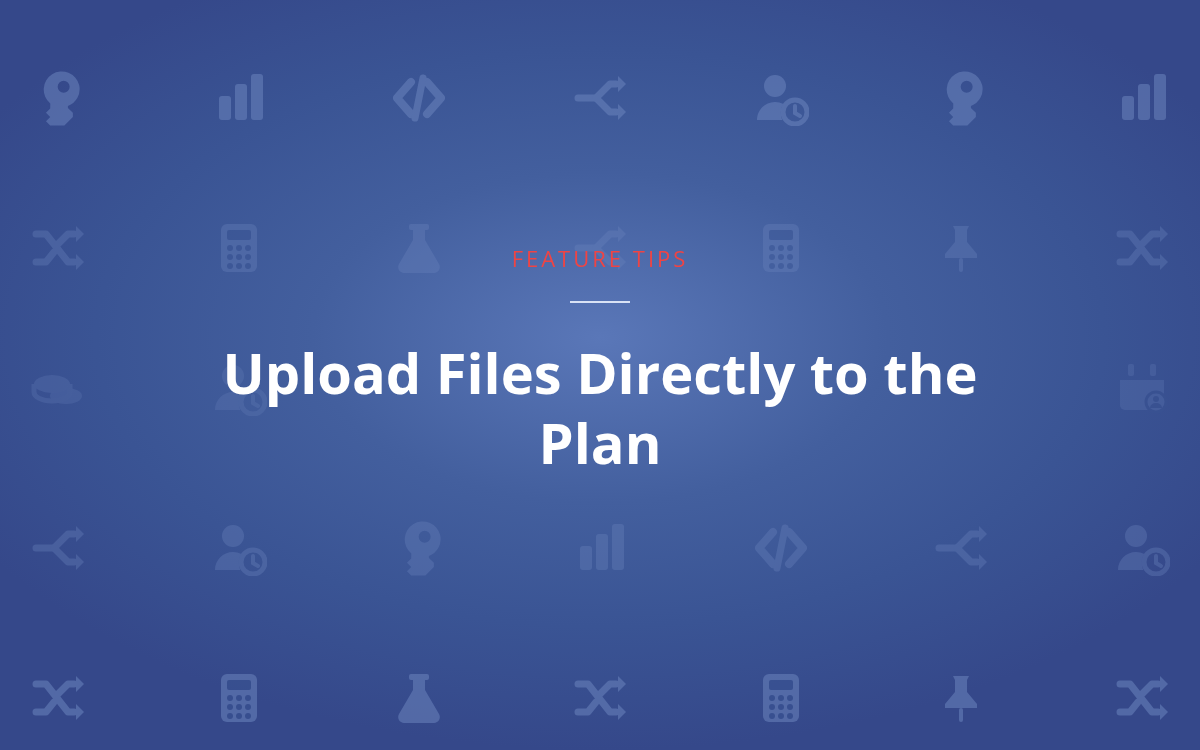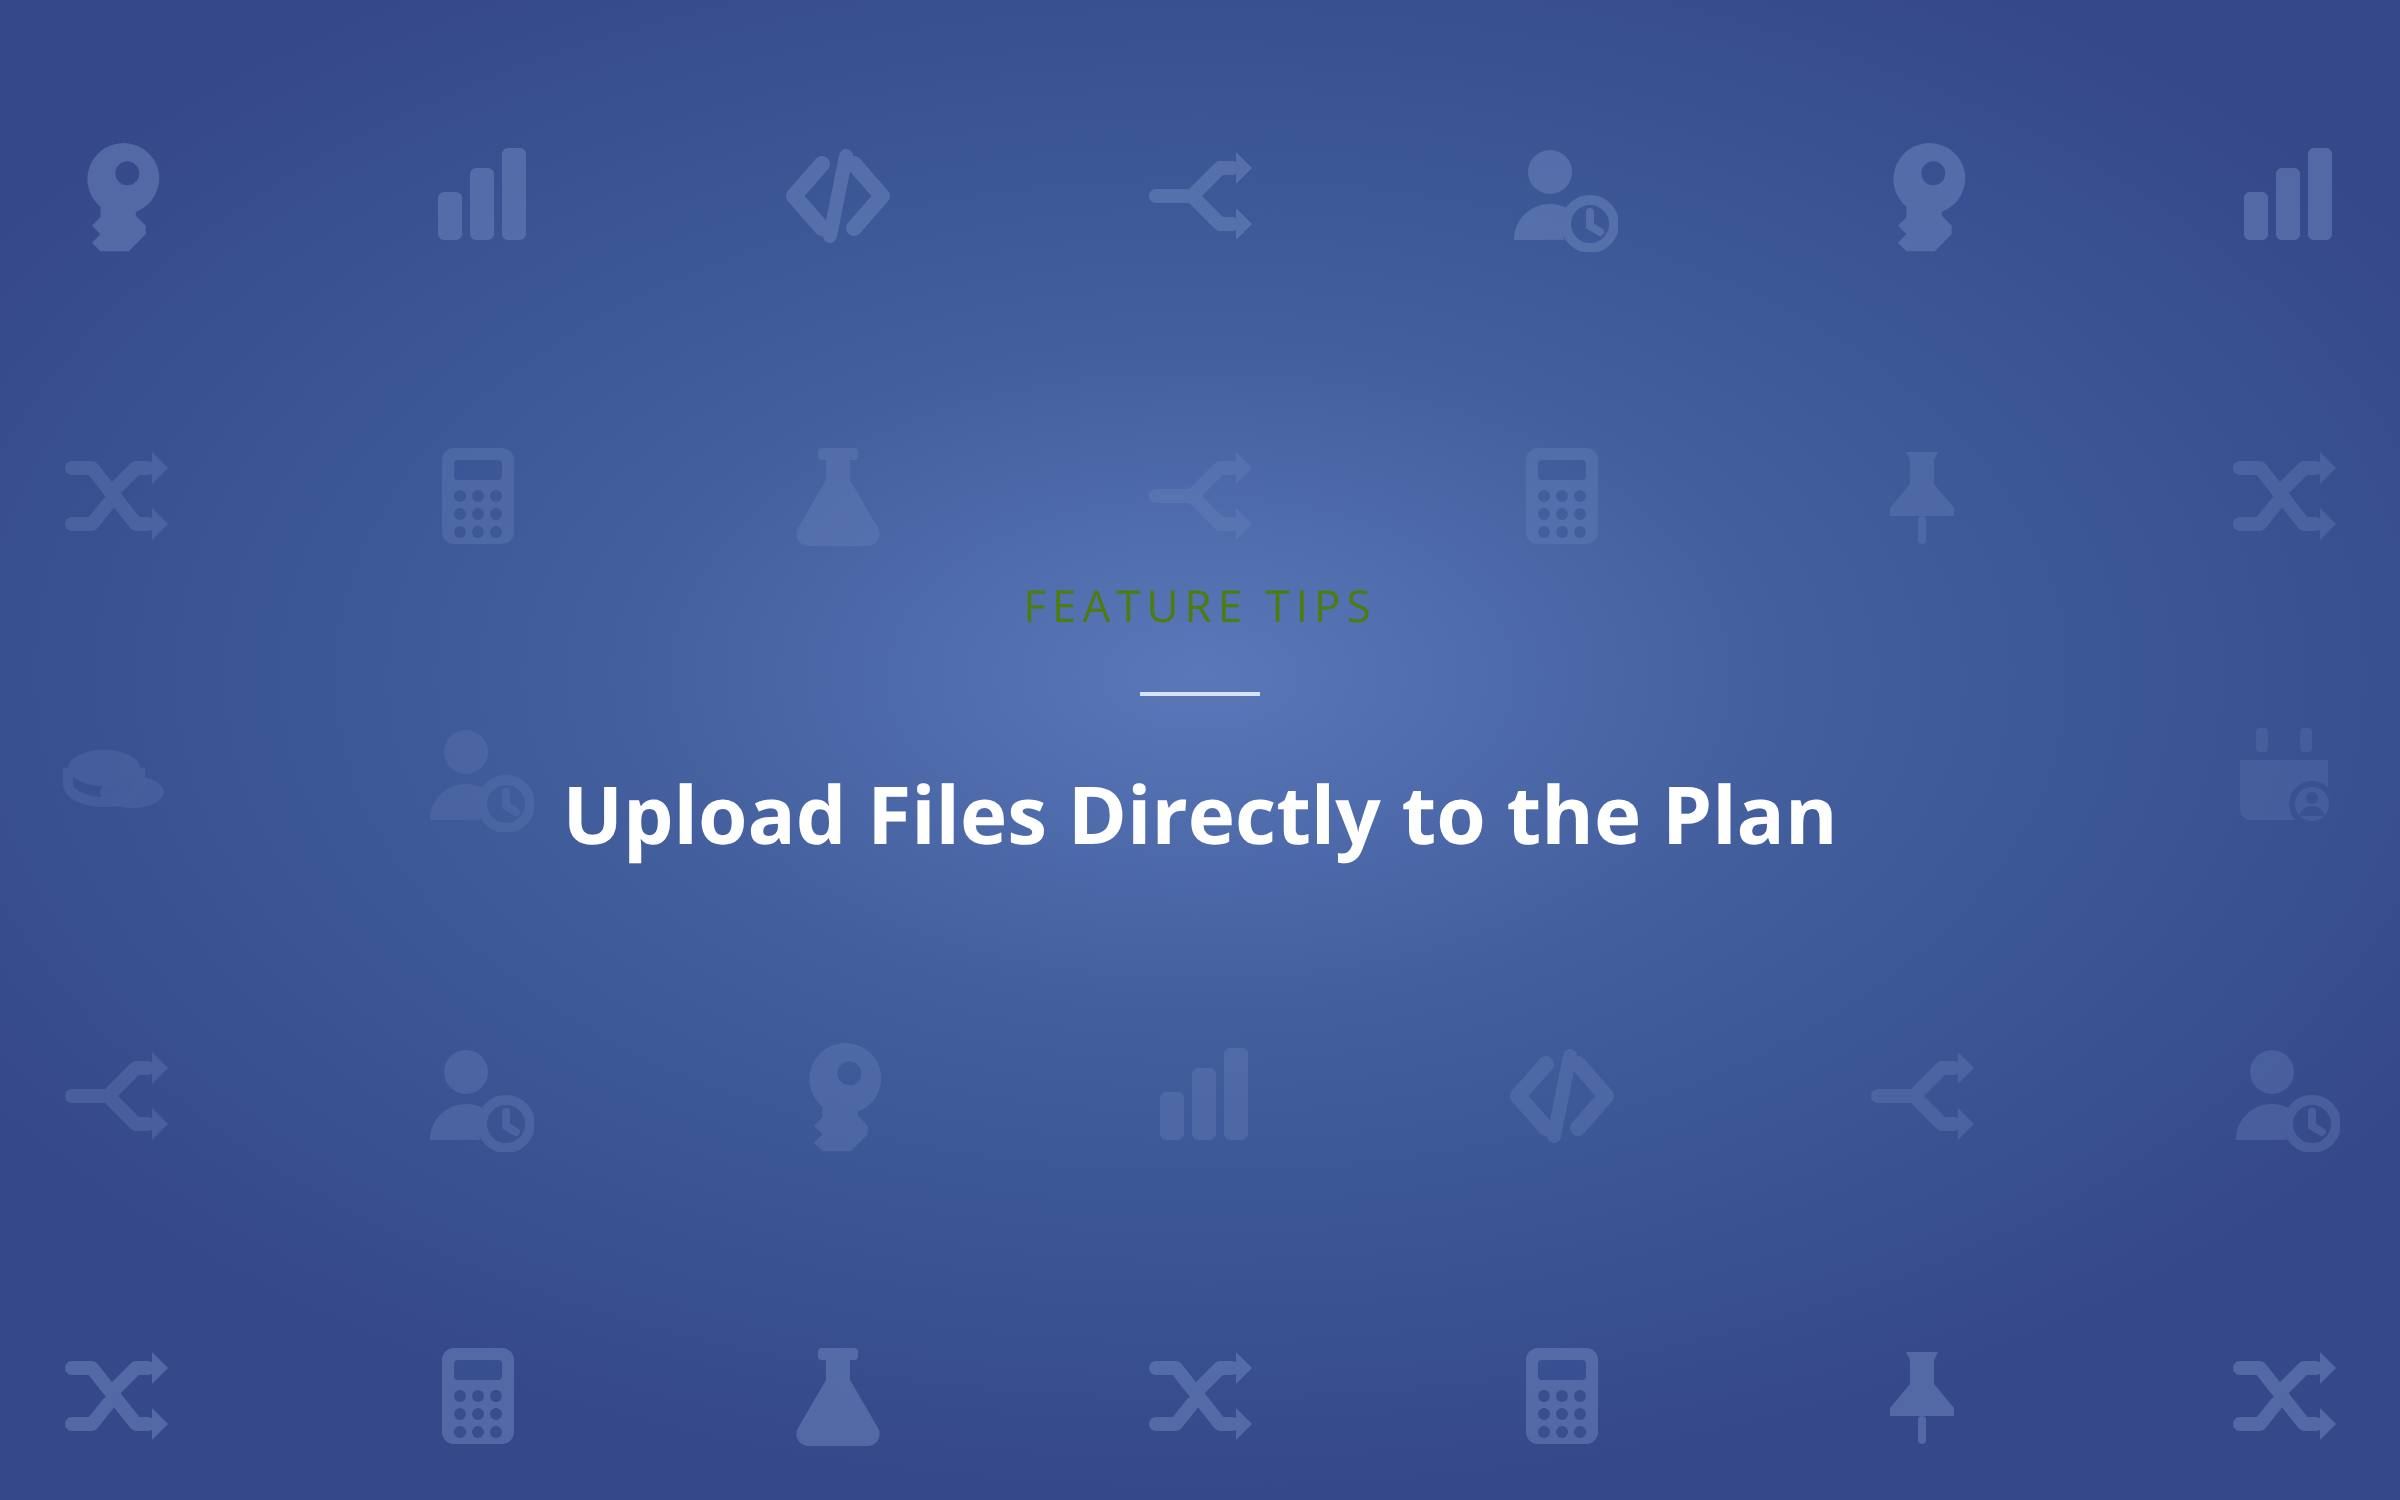--- a/index.html
+++ b/index.html
@@ -42,34 +42,34 @@
   .hero {
     position: absolute;
     left: 50%;
     top: 48%;
     transform: translate(-50%, -50%);
     z-index: 2;
     text-align: center;
     width: 100%;
   }
   .eyebrow {
-    color: #4d7c0f;
+    color: #ef4444;
     letter-spacing: 3px;
     font-size: 22px;
     font-weight: 400;
   }
   .divider {
     width: 60px;
     height: 0;
     border-top: 2px solid #d9e2f5;
     margin: 28px auto 34px;
   }
   .title {
     color: #ffffff;
-    font-size: 40px;
+    font-size: 56px;
     line-height: 1.25;
     font-weight: 700;
     max-width: 780px;
     margin: 0 auto;
   }
 </style>
 </head>
 <body>
 
 <svg width="0" height="0" style="position:absolute">

